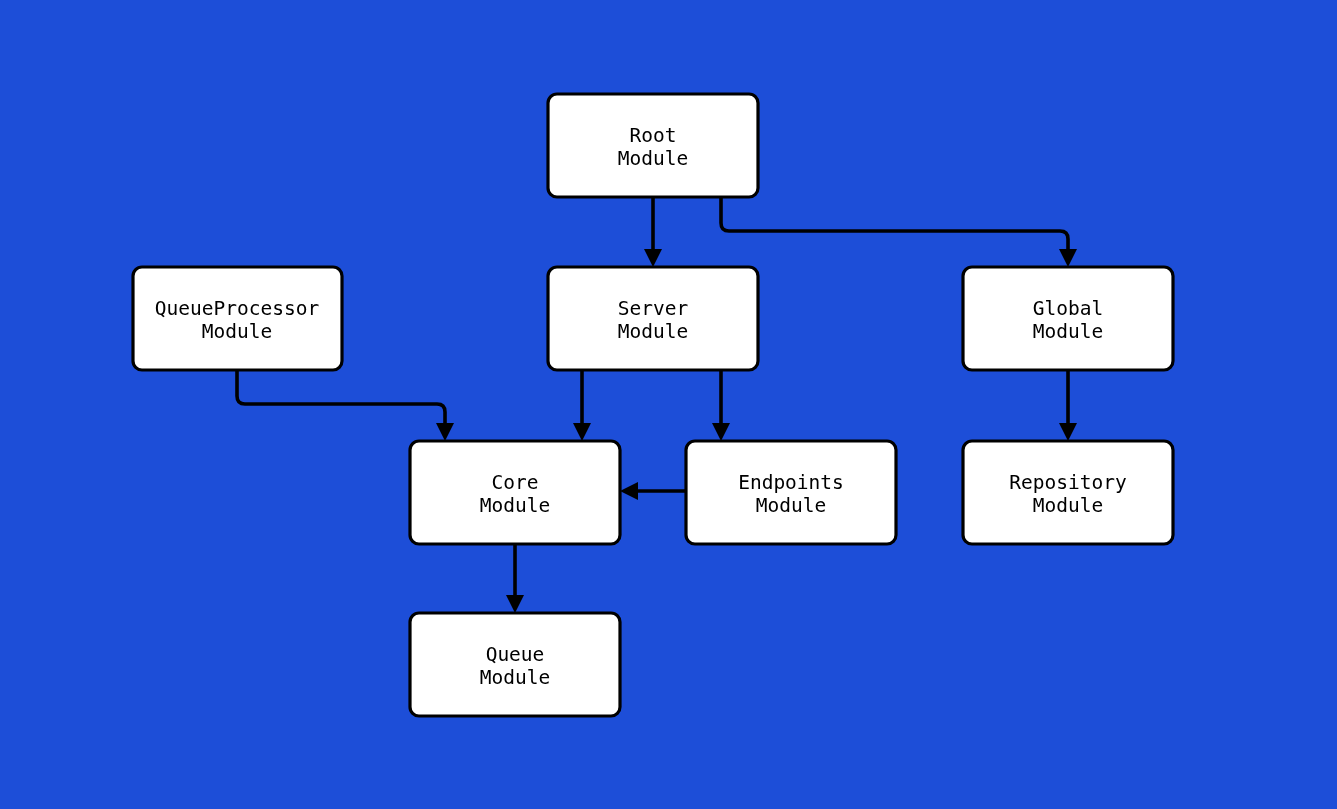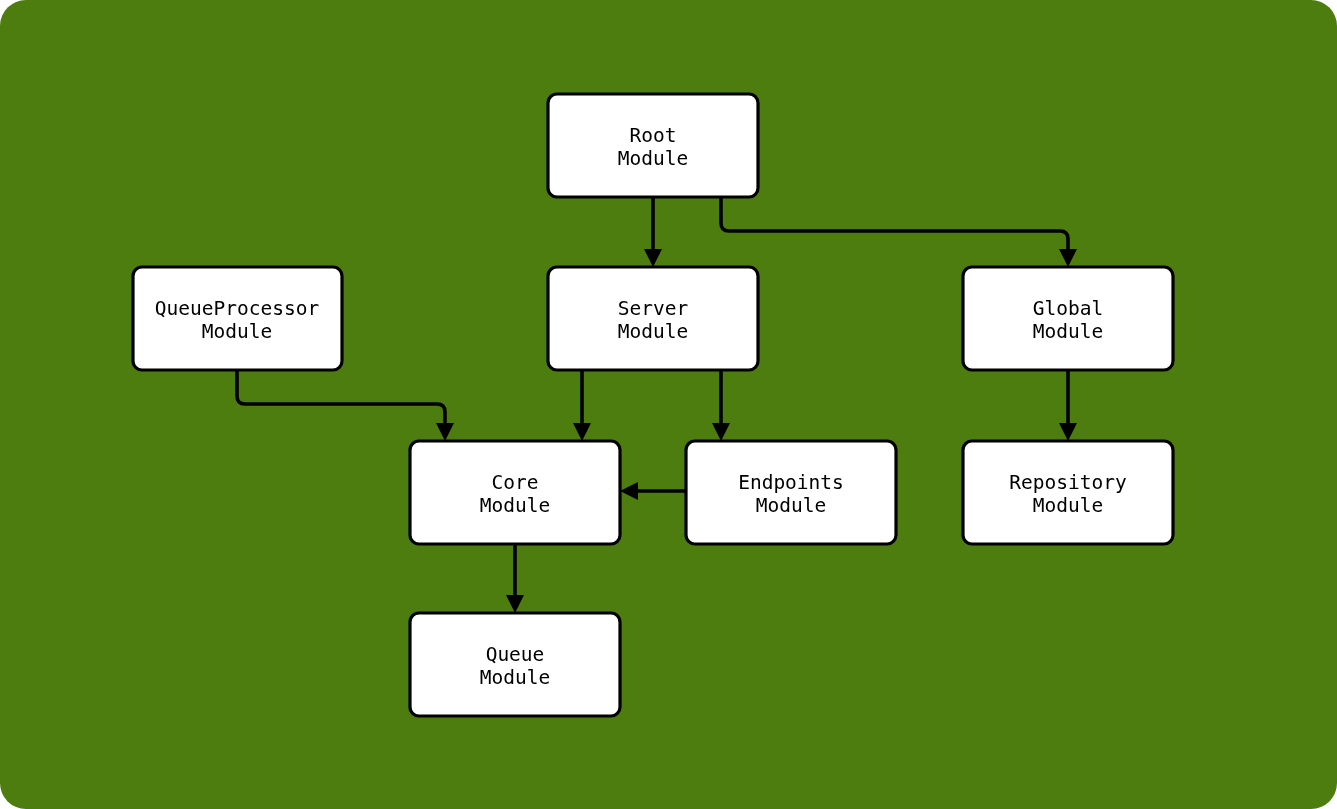--- a/index.html
+++ b/index.html
@@ -11,22 +11,21 @@
   body {
     width: 1337px;
     height: 809px;
     overflow: hidden;
     font-family: "DejaVu Sans Mono", monospace;
   }
   #diagram-root {
     position: relative;
     width: 1337px;
     height: 809px;
-    background: #4d7c0f;
-    border-radius: 26px;
+    background: #1d4ed8;
   }
   svg#diagram-canvas {
     position: absolute;
     left: 0;
     top: 0;
     width: 1337px;
     height: 809px;
     display: block;
   }
   .node-box {

